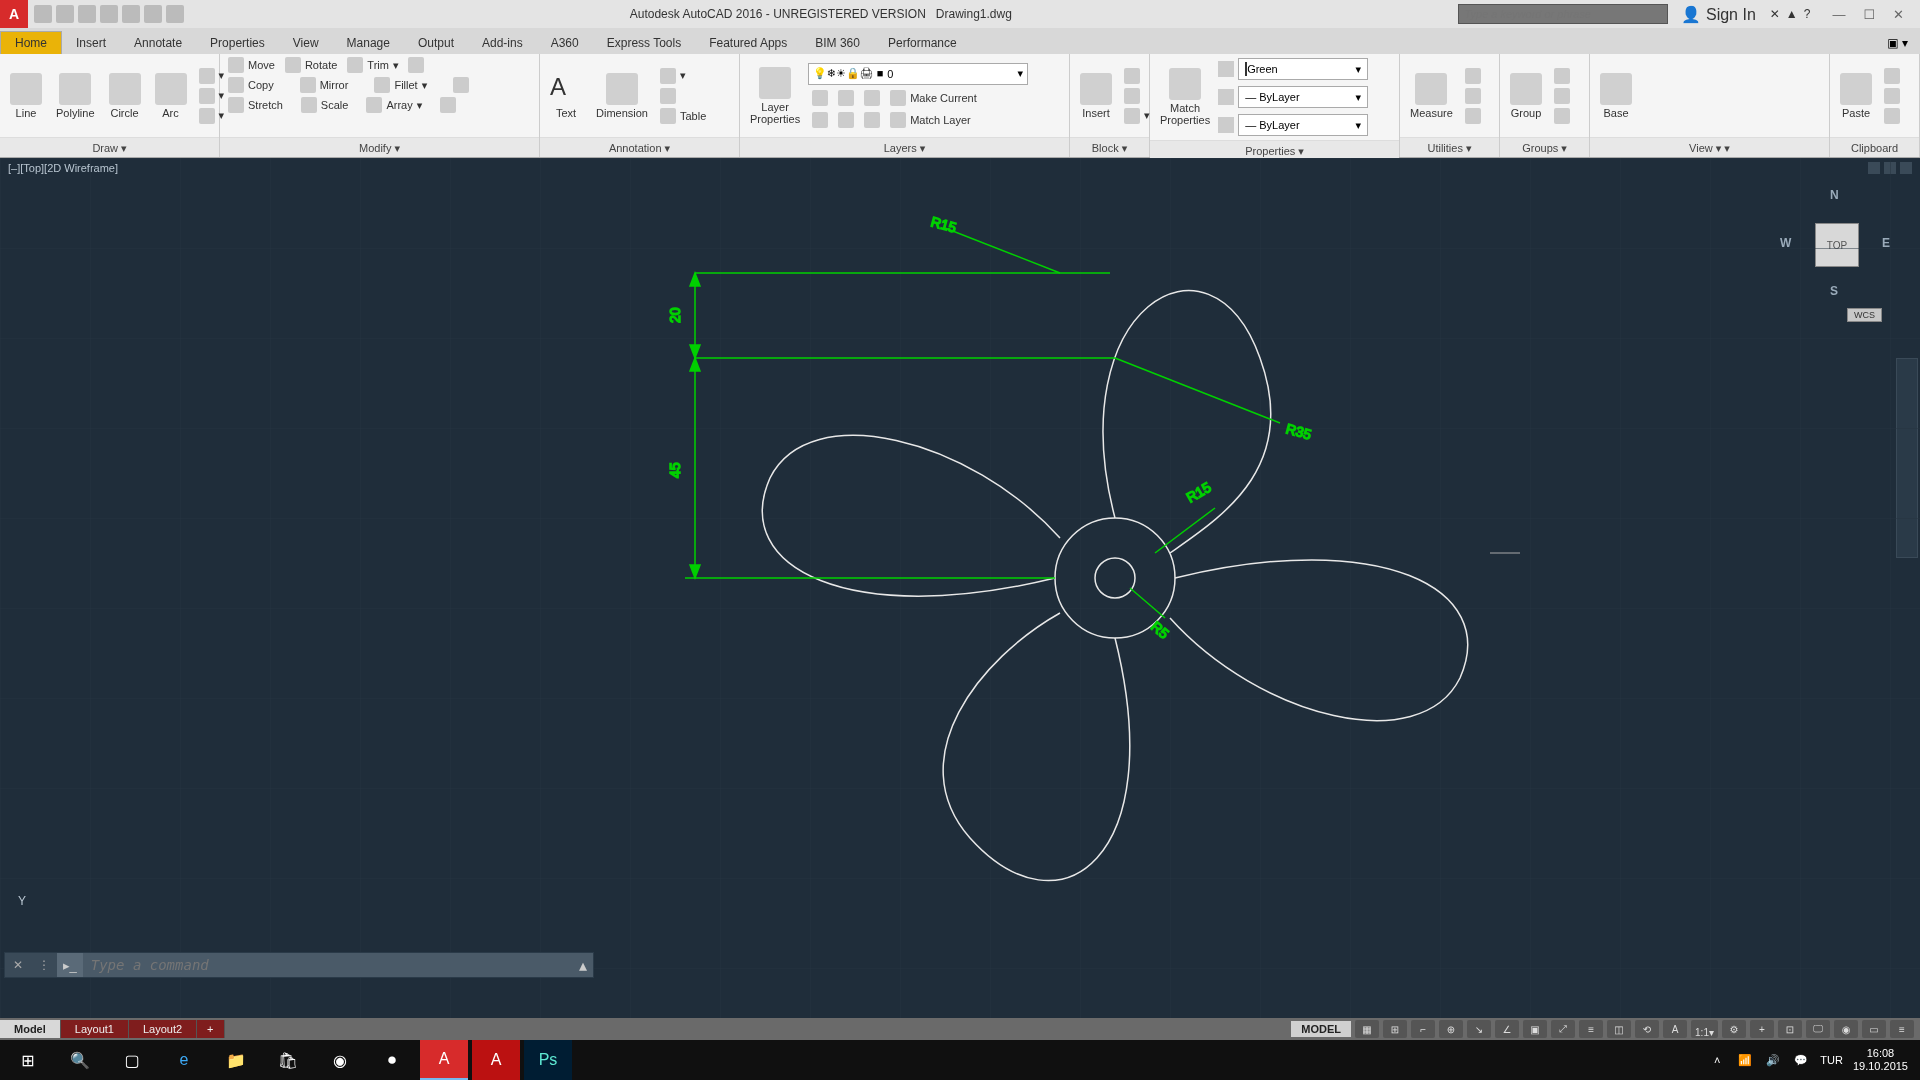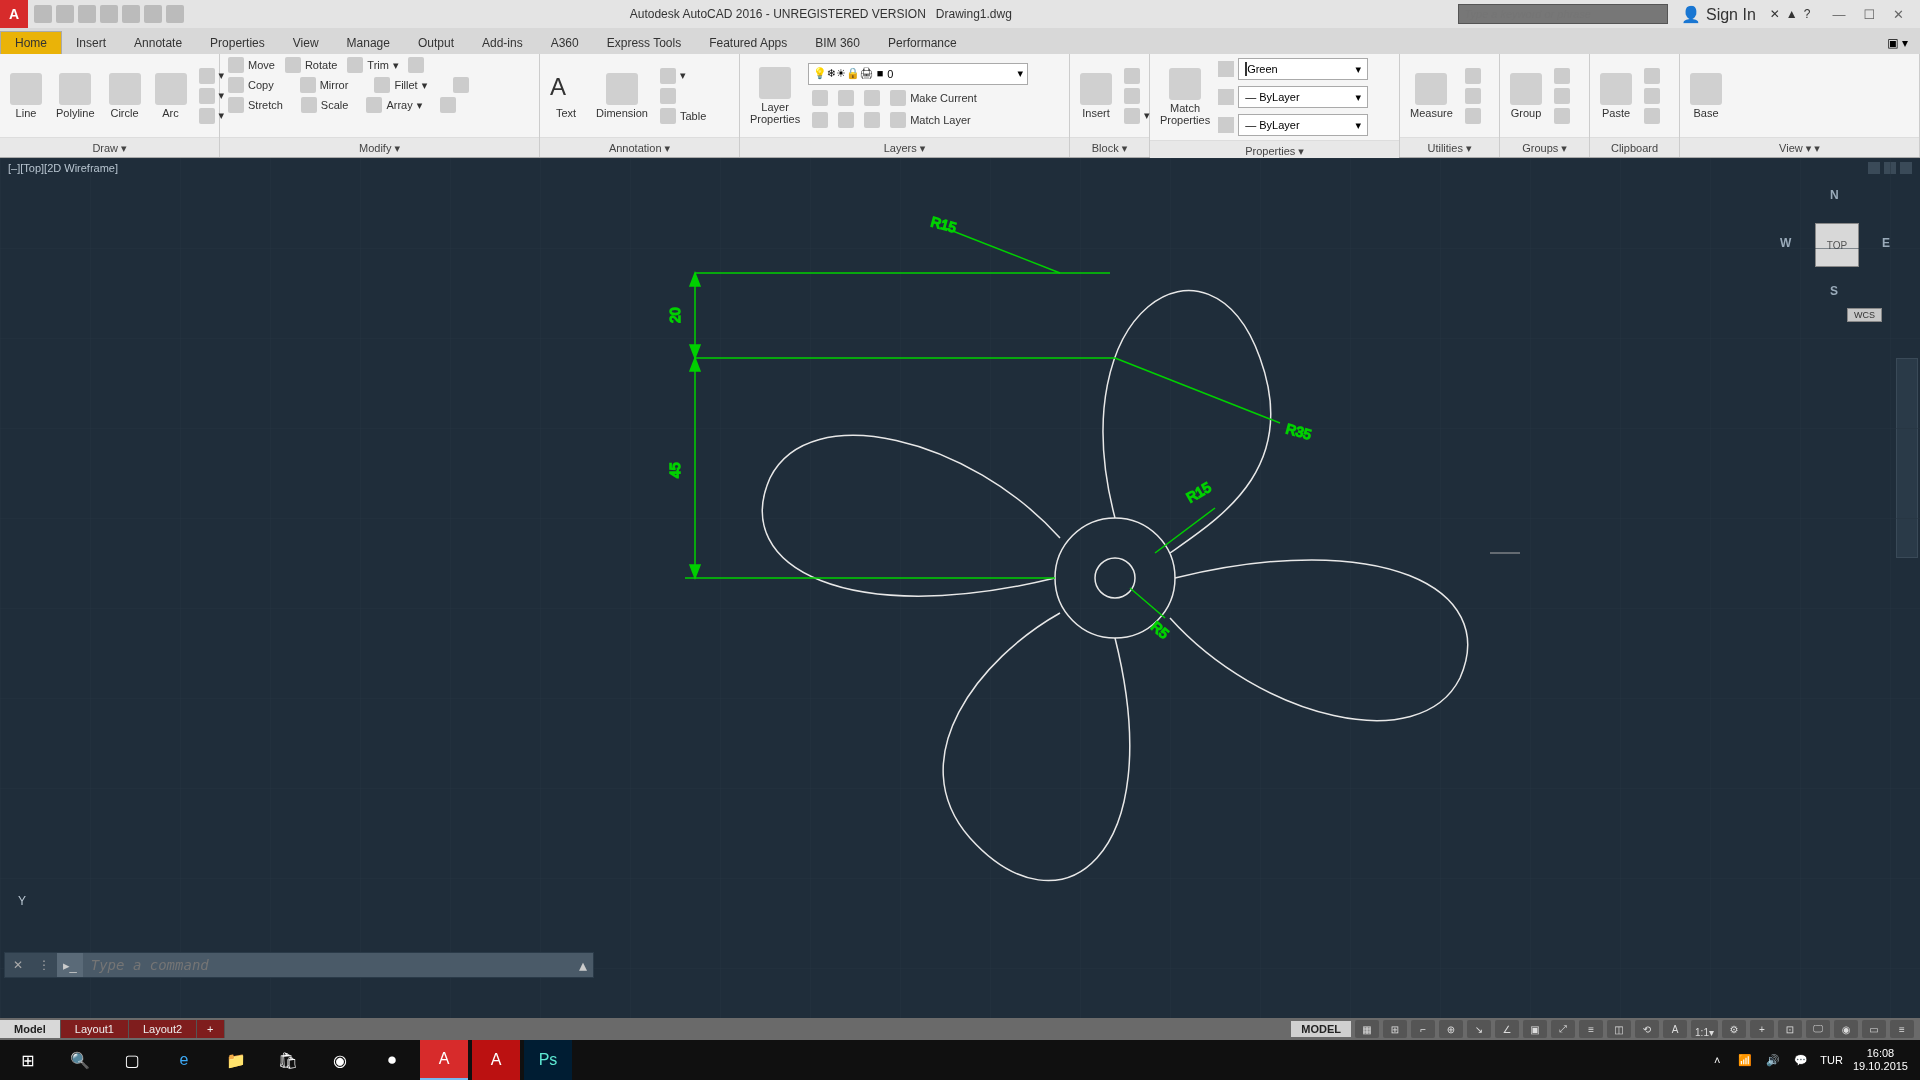--- a/index.html
+++ b/index.html
@@ -368,49 +368,49 @@
             <div class="ico"></div>
           </div>
         <div class="sm-btn">
             <div class="ico"></div>
           </div>
       </div>
     </div>
     <div class="panel-title">Groups ▾</div>
   </div>
 
+  <div class="panel" style="flex:1">
+    <div class="panel-body">
+      <div class="big-btn">
+          <div class="ico"></div>
+          <span>Base</span>
+        </div>
+    </div>
+    <div class="panel-title">View ▾ ▾</div>
+  </div>
+
   <div class="panel" style="width:90px">
     <div class="panel-body">
       <div class="big-btn">
           <div class="ico"></div>
           <span>Paste</span>
         </div>
       <div class="btn-col">
         <div class="sm-btn">
             <div class="ico"></div>
           </div>
         <div class="sm-btn">
             <div class="ico"></div>
           </div>
         <div class="sm-btn">
             <div class="ico"></div>
           </div>
       </div>
     </div>
     <div class="panel-title">Clipboard</div>
-  </div>
-
-  <div class="panel" style="flex:1">
-    <div class="panel-body">
-      <div class="big-btn">
-          <div class="ico"></div>
-          <span>Base</span>
-        </div>
-    </div>
-    <div class="panel-title">View ▾ ▾</div>
   </div>
 </div>
 
 <div class="canvas">
   <div class="viewport-label">[–][Top][2D Wireframe]</div>
   <div class="vp-controls">
     <span></span>
     <span></span>
     <span></span>
   </div>

